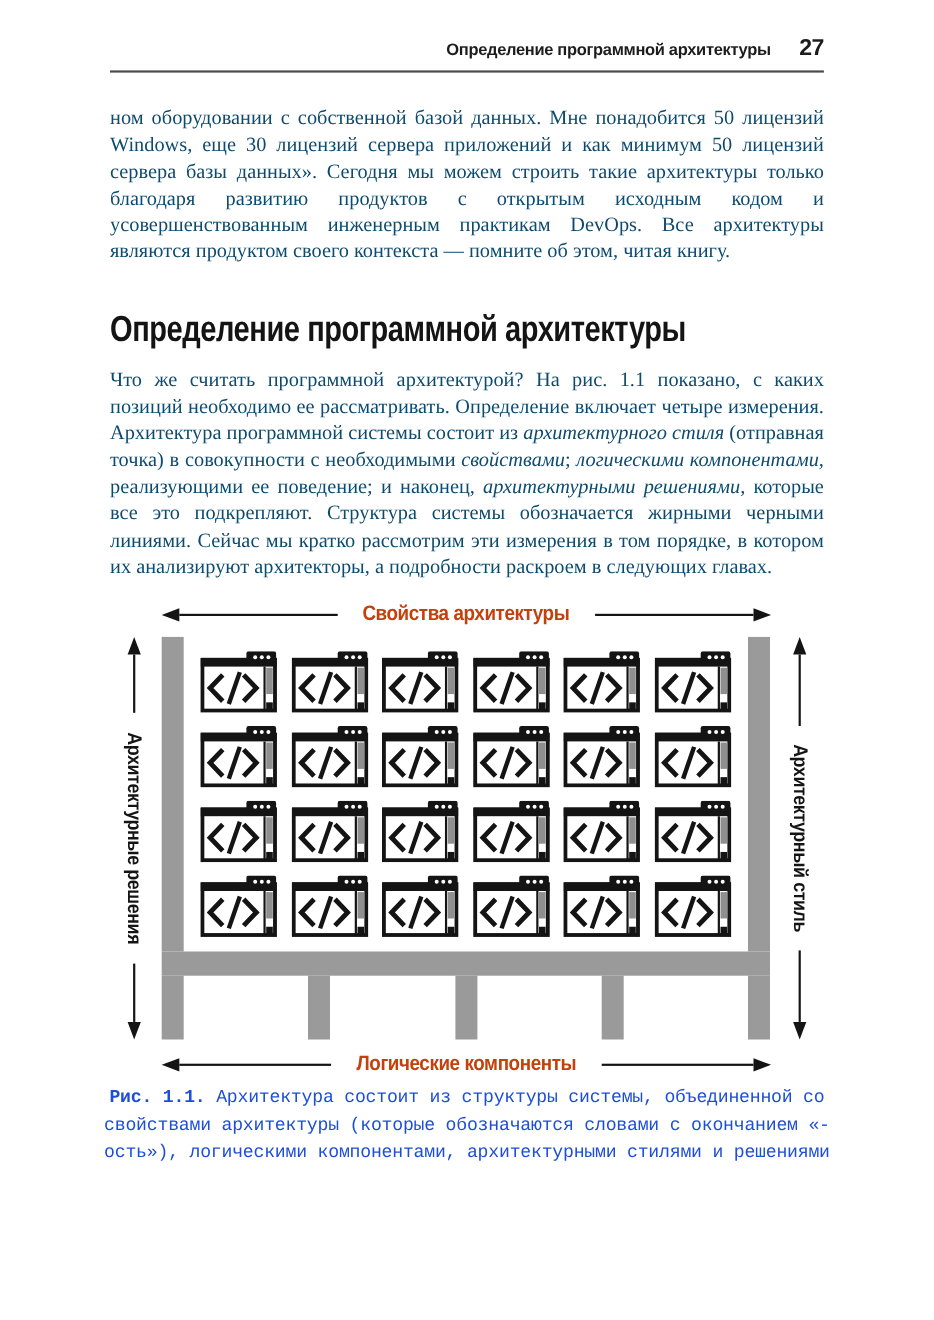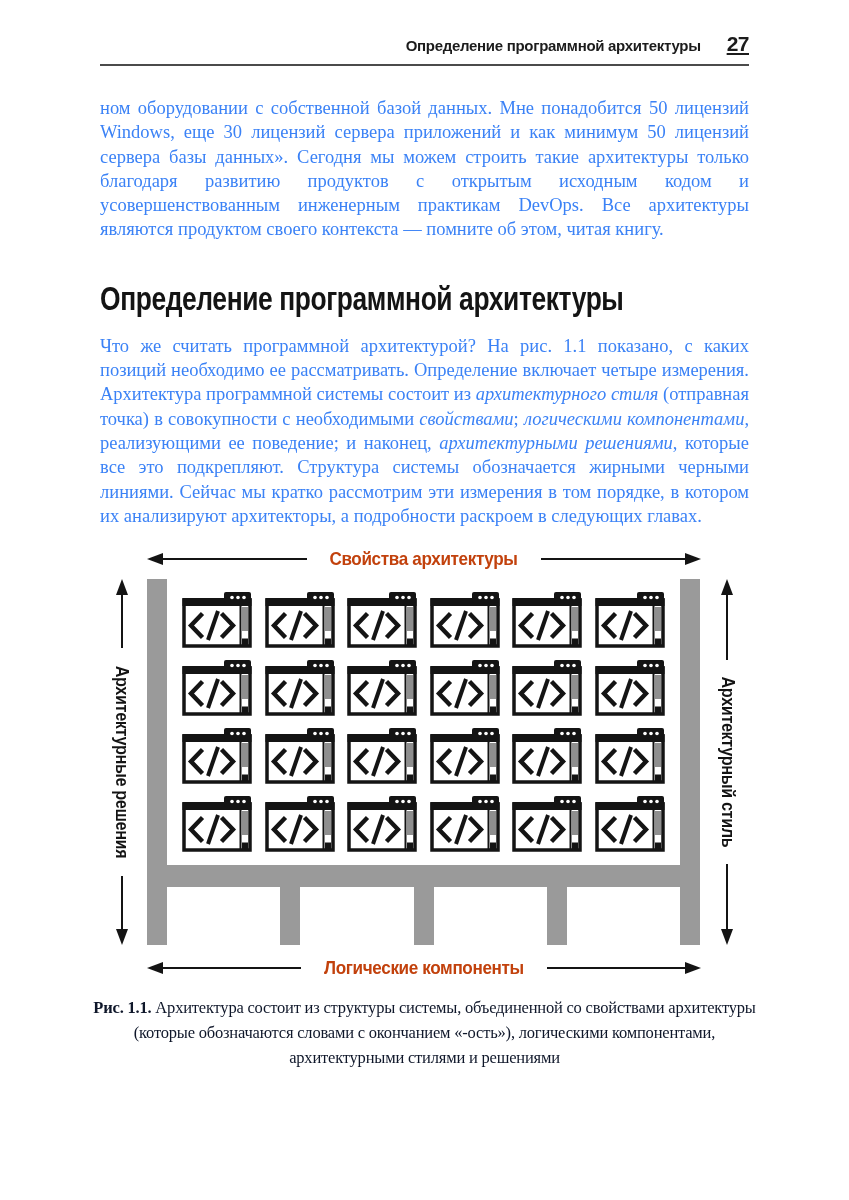--- a/index.html
+++ b/index.html
@@ -11,27 +11,27 @@
     overflow:hidden;
   }
   .content { width:649px; margin:0 auto; padding-top:32px; }
 
   
   .running-head {
     display:flex; justify-content:flex-end; align-items:baseline;
     font-family:"Liberation Sans", sans-serif; font-weight:bold; color:#1c1c1c;
   }
   .rh-title { font-size:15px; letter-spacing:-0.3px; }
-  .rh-num   { font-size:21px; margin-left:26px; letter-spacing:-0.5px;text-decoration:underline; }
+  .rh-num   { font-size:21px; margin-left:26px; letter-spacing:-0.5px; }
   .rule { border-bottom:2px solid #4b4b4b; margin-top:8px; }
 
   
   .body-text {
     font-size:18.5px; line-height:24.3px; text-align:justify;
-    color:#3b82f6;
+    color:#0c4a6e;
   }
   .body-text em { font-style:italic; }
   .p-first  { margin-top:30px; }
   .p-second { margin-top:16px; }
 
   .h1 {
     font-family:"Liberation Sans", sans-serif; font-weight:bold;
     font-size:33px; letter-spacing:-0.5px; color:#141414;
     margin-top:38px; white-space:nowrap;
     transform:scaleX(0.8); transform-origin:left center;
@@ -68,23 +68,23 @@
     flex:1; display:grid; padding:13px 15px;
     grid-template-columns:repeat(6,70px); grid-template-rows:repeat(4,56px);
     justify-content:space-between; align-content:space-between;
   }
   .hbar { height:22px; width:100%; background:#9a9a9a; }
   .legs { display:flex; justify-content:space-between; height:58px; }
   .leg  { width:20px; height:100%; background:#9a9a9a; }
   .bottom-arrow { margin-top:12px; }
 
   .caption {
-    margin:16px -14px 0; text-align:center;
-    font-family:Liberation Serif, serif;
-    font-size:16.5px; line-height:25px; letter-spacing:-0.2px; color:#0f172a;
+    margin:6px -14px 0; text-align:center;
+    font-family:Liberation Mono, monospace;
+    font-size:16.5px; line-height:25px; letter-spacing:-0.2px; color:#1d4ed8;
   }
   .caption strong { font-weight:bold; }
 </style>
 </head>
 <body>
 
 <div class="page">
   <div class="content">
 
     <div class="running-head">

